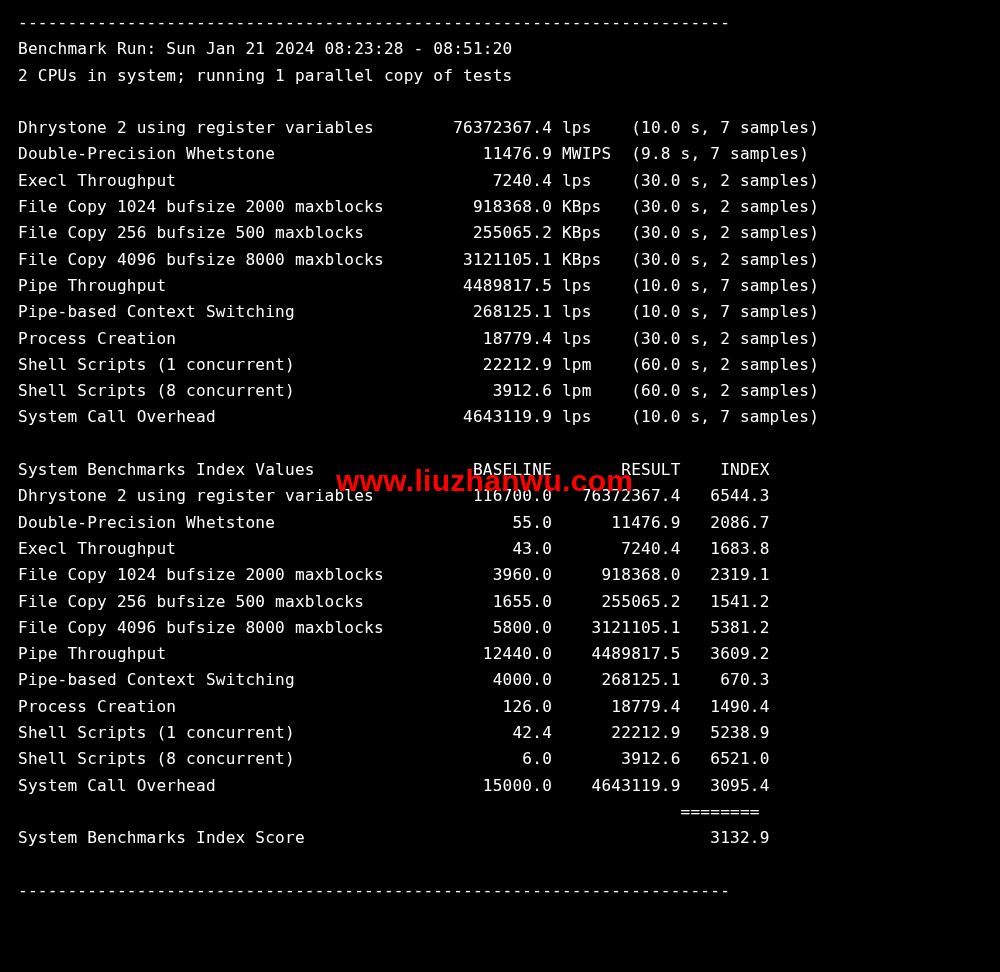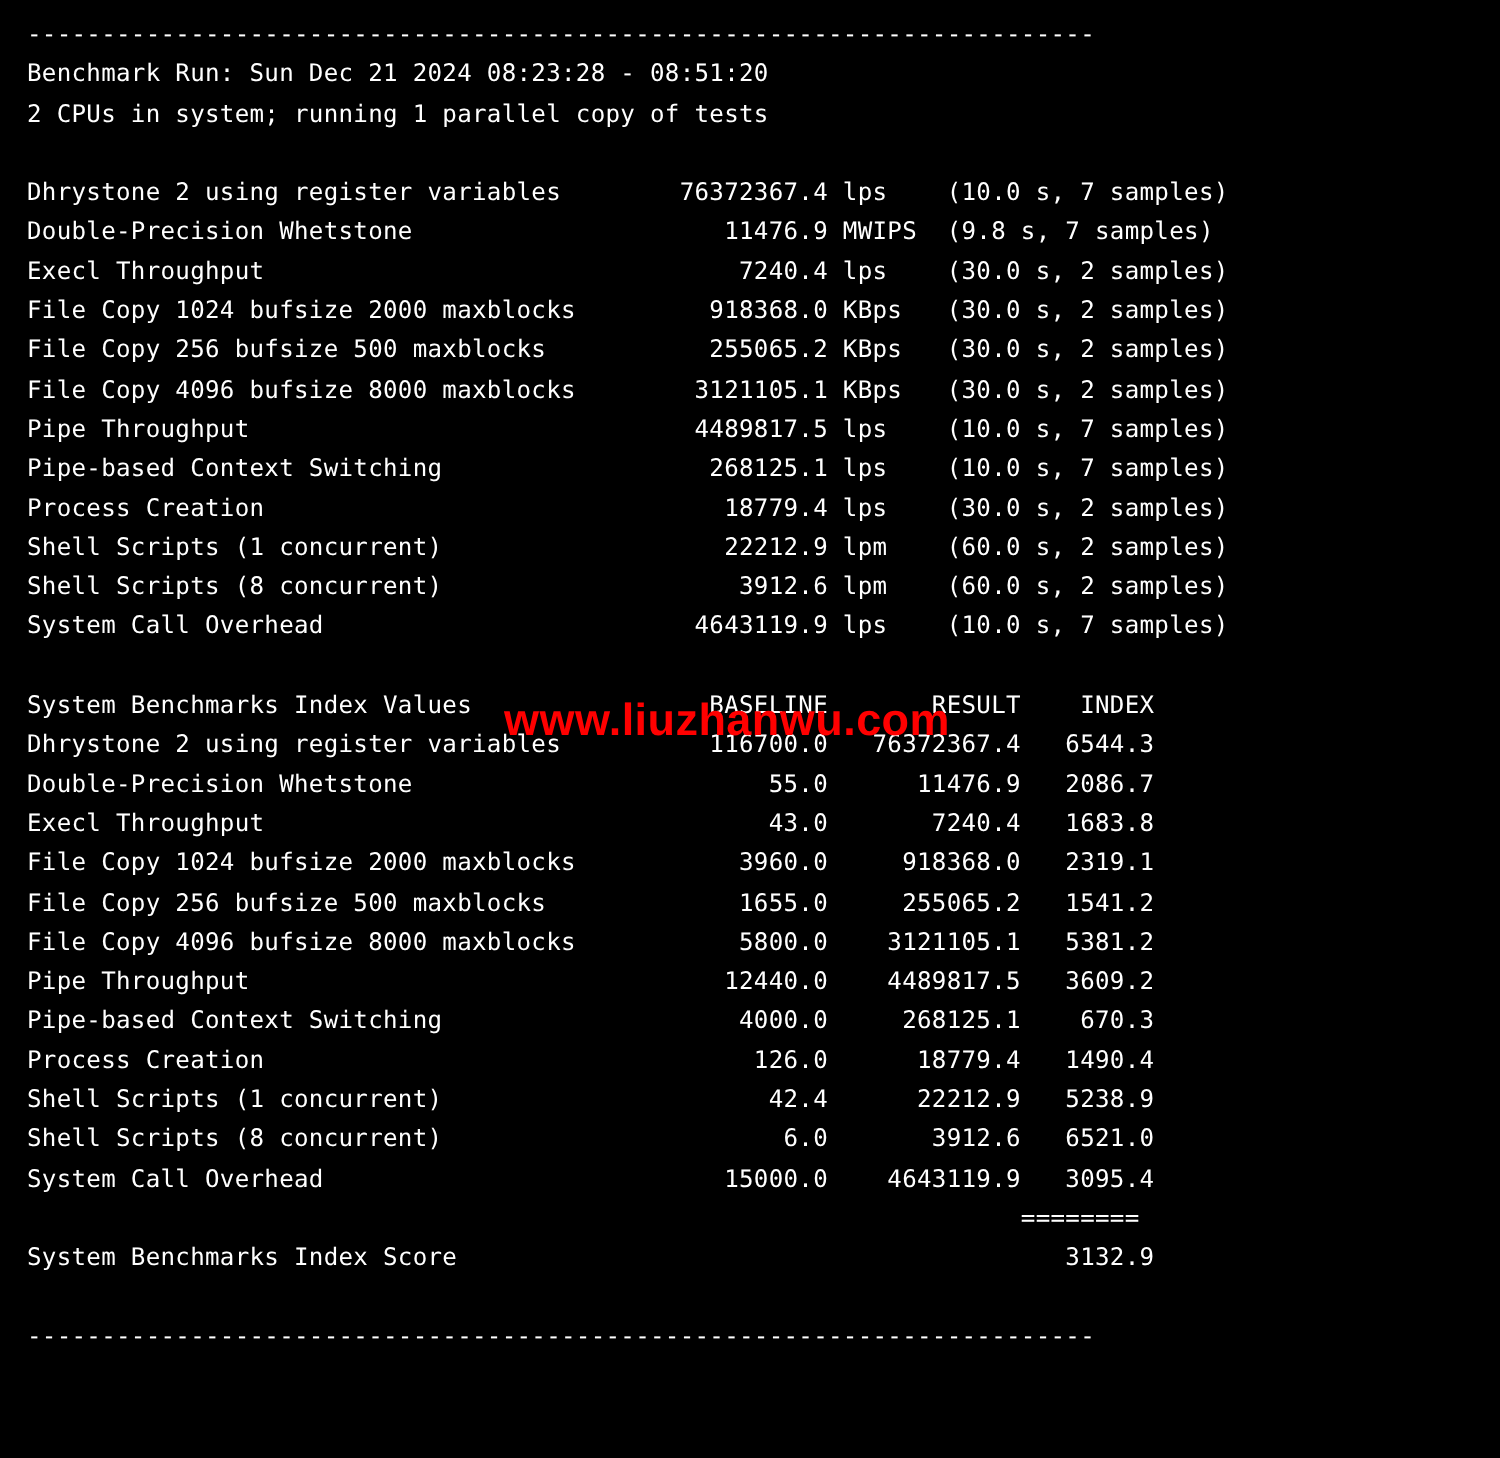--- a/index.html
+++ b/index.html
@@ -29,21 +29,21 @@
     letter-spacing: 0.3px;
     top: 468px;
     left: 336px;
     pointer-events: none;
   }
 </style>
 </head>
 <body>
 
 <div class="terminal"><span>------------------------------------------------------------------------</span>
-<span>Benchmark Run: Sun Dec 21 2024 08:23:28 - 08:51:20</span>
+<span>Benchmark Run: Sun Jan 21 2024 08:23:28 - 08:51:20</span>
 <span>2 CPUs in system; running 1 parallel copy of tests</span>
 
 <span id="tests-block">Dhrystone 2 using register variables        76372367.4 lps    (10.0 s, 7 samples)
 Double-Precision Whetstone                     11476.9 MWIPS  (9.8 s, 7 samples)
 Execl Throughput                                7240.4 lps    (30.0 s, 2 samples)
 File Copy 1024 bufsize 2000 maxblocks         918368.0 KBps   (30.0 s, 2 samples)
 File Copy 256 bufsize 500 maxblocks           255065.2 KBps   (30.0 s, 2 samples)
 File Copy 4096 bufsize 8000 maxblocks        3121105.1 KBps   (30.0 s, 2 samples)
 Pipe Throughput                              4489817.5 lps    (10.0 s, 7 samples)
 Pipe-based Context Switching                  268125.1 lps    (10.0 s, 7 samples)

